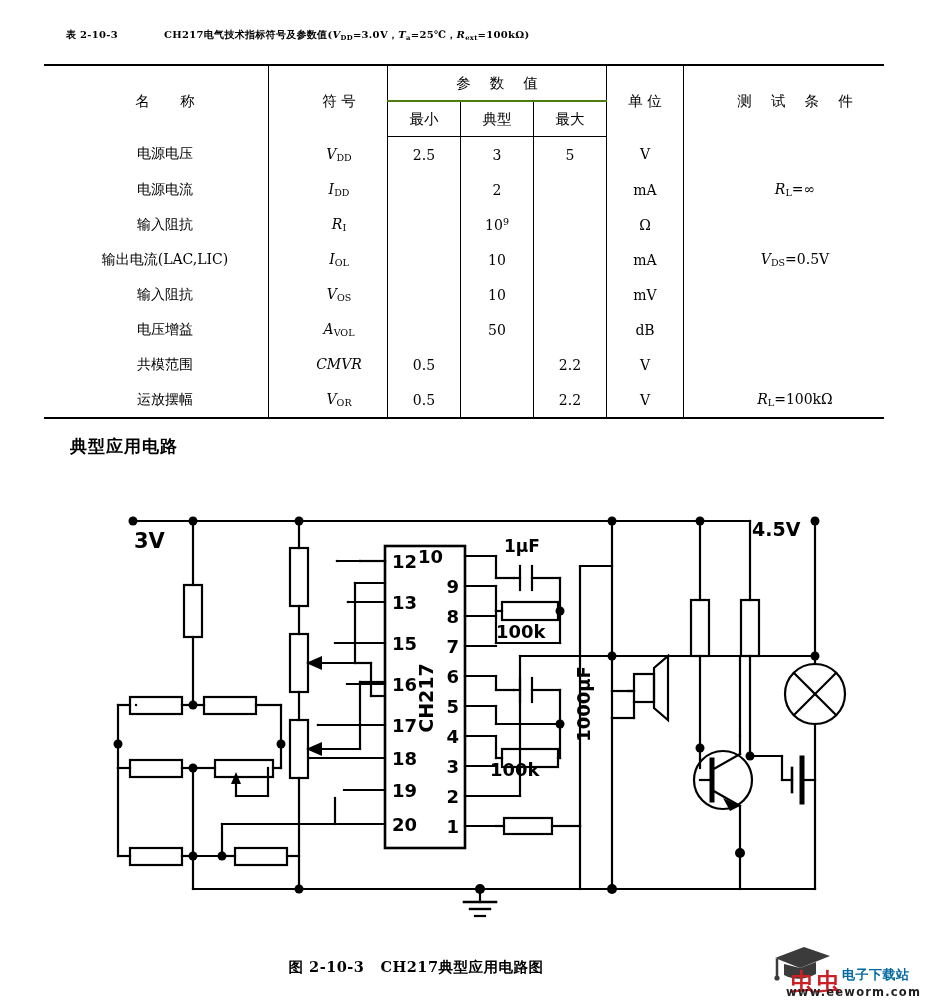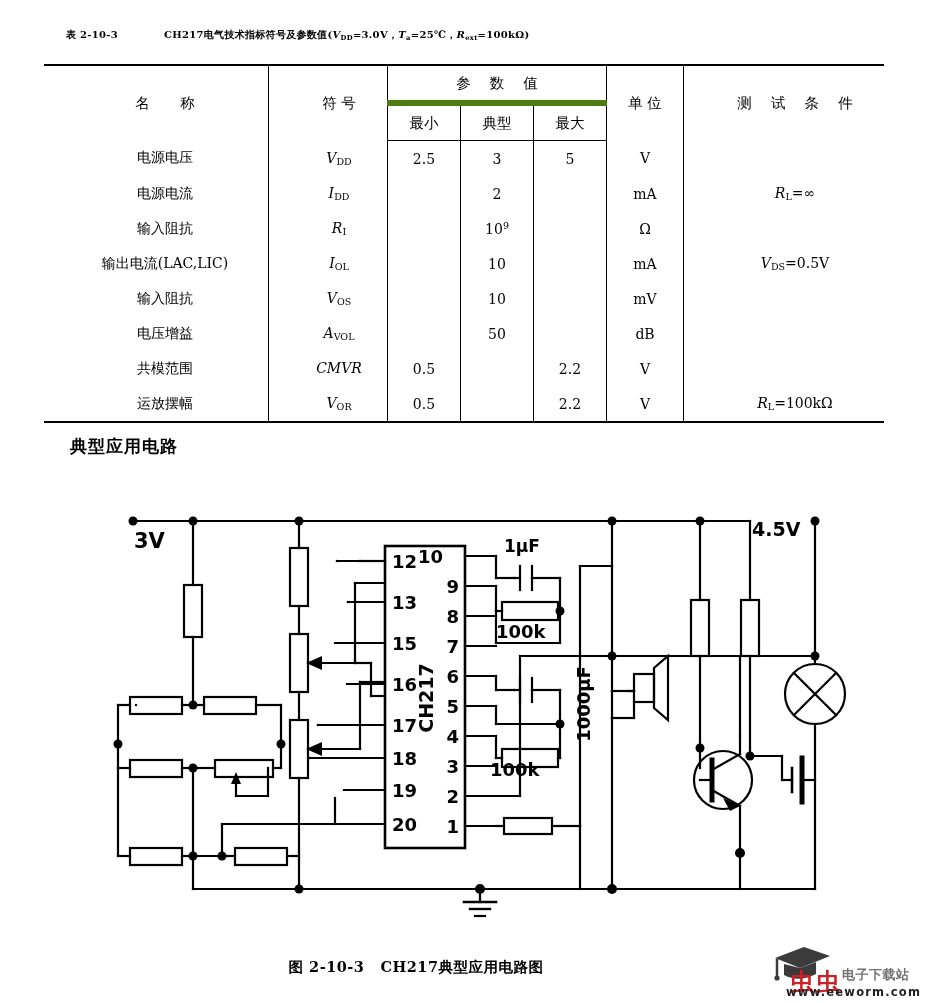--- a/index.html
+++ b/index.html
@@ -44,21 +44,21 @@
     border-right: 1px solid #000;
     font-weight: normal;
     padding: 0;
     text-align: center;
     vertical-align: middle;
   }
   .ptable tr.hdr-top > th { border-top: 2.5px solid #000; }
   .ptable tr.last-body > td { border-bottom: 2.5px solid #000; }
   .ptable th.noside-l, .ptable td.noside-l { border-left: none; margin-top: 16px; }
   .ptable th.noside-r, .ptable td.noside-r { border-right: none; }
-  .ptable .underline-cell { border-bottom: 6px solid #4d7c0f; }
+  .ptable .underline-cell { border-bottom: 2px solid #4d7c0f; }
   .ptable .hdr-sep { border-bottom: 1.6px solid #000; }
 
   .c-name    { width: 206px; text-align: left; padding-left: 18px !important; }
   .c-sym     { width: 96px; text-align: left; padding-left: 22px !important; }
   .c-min, .c-typ, .c-max { width: 72px; margin-top: 44px; }
   .c-unit    { width: 76px; }
   .c-cond    { text-align: left; padding-left: 22px !important; }
 
   .hdr-cell { height: 34px; font-size: 14.5px; }
   .hdr-tall { height: 62px; }
@@ -109,21 +109,21 @@
     left: 772px; top: 944px;
     width: 150px; height: 56px;
   }
   .footer-logo svg { position: absolute; left: 0; top: 0; }
   .fl-cn {
     position: absolute;
     left: 70px; top: 22px;
     font-size: 13px;
     font-weight: bold;
     font-family: "DejaVu Sans", "Liberation Sans", sans-serif;
-    color: #737373;
+    color: #0369a1;
     letter-spacing: 0.5px;
     white-space: nowrap;
   }
   .fl-url {
     position: absolute;
     left: 14px; top: 41px;
     font-size: 11.5px;
     font-weight: bold;
     font-family: "DejaVu Sans", "Liberation Sans", sans-serif;
     color: #231f20;

